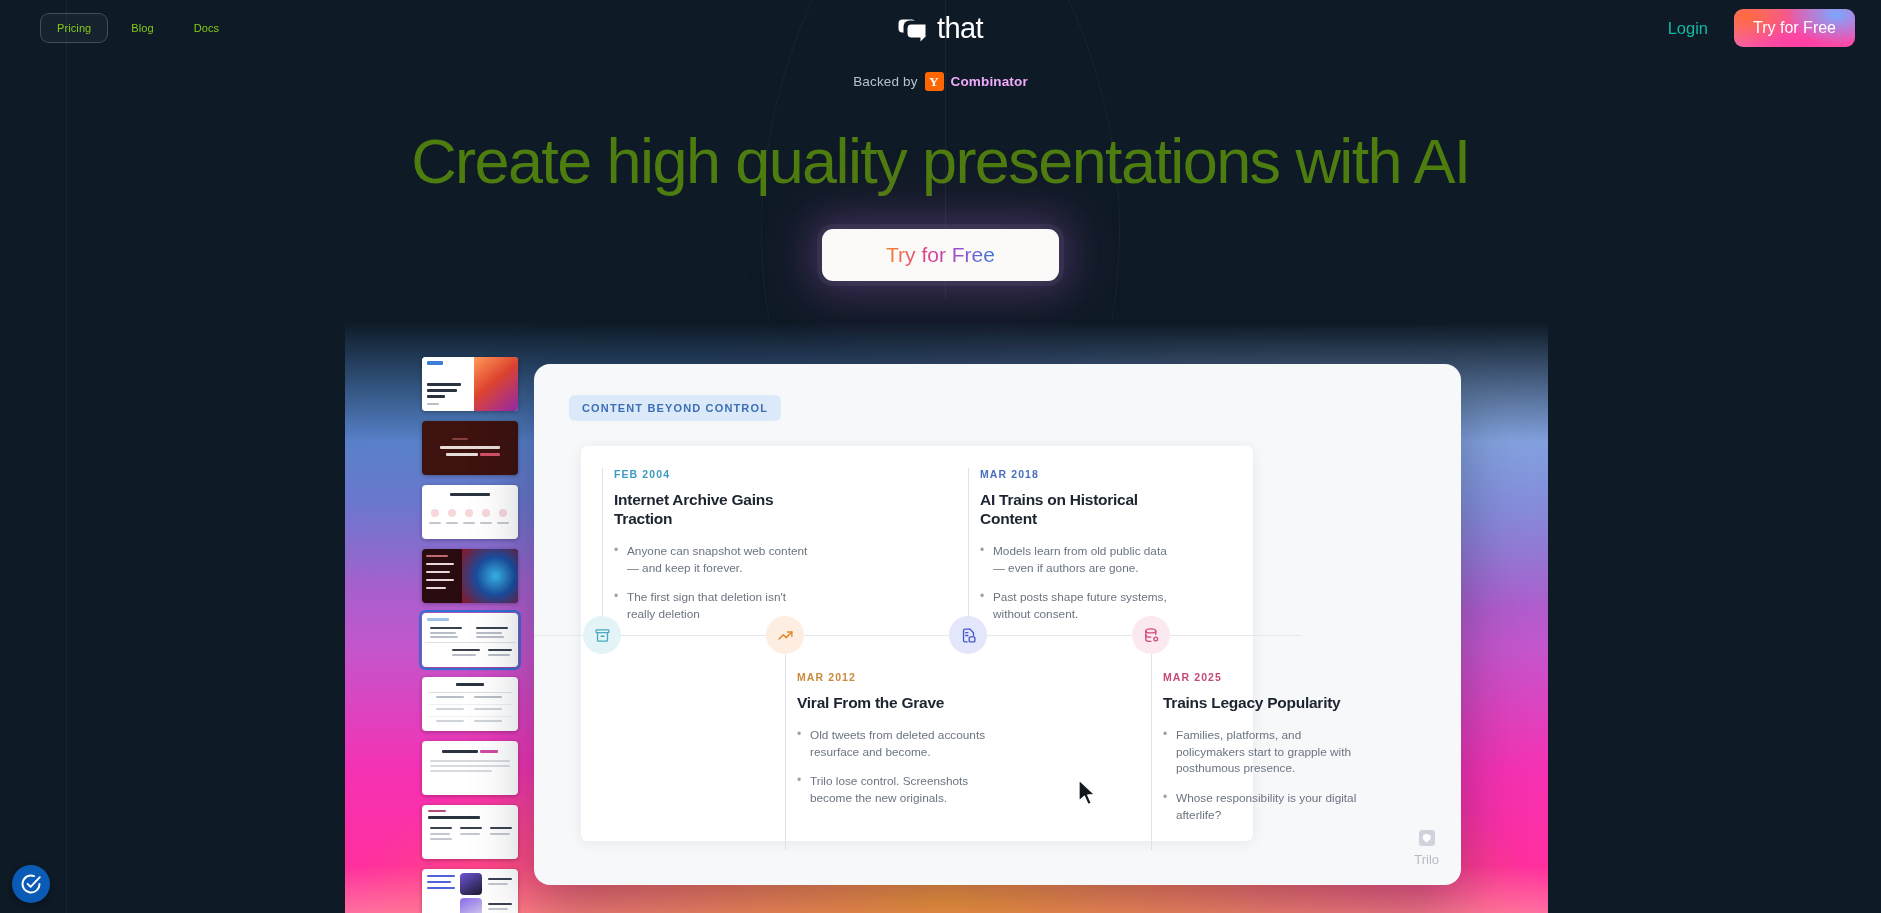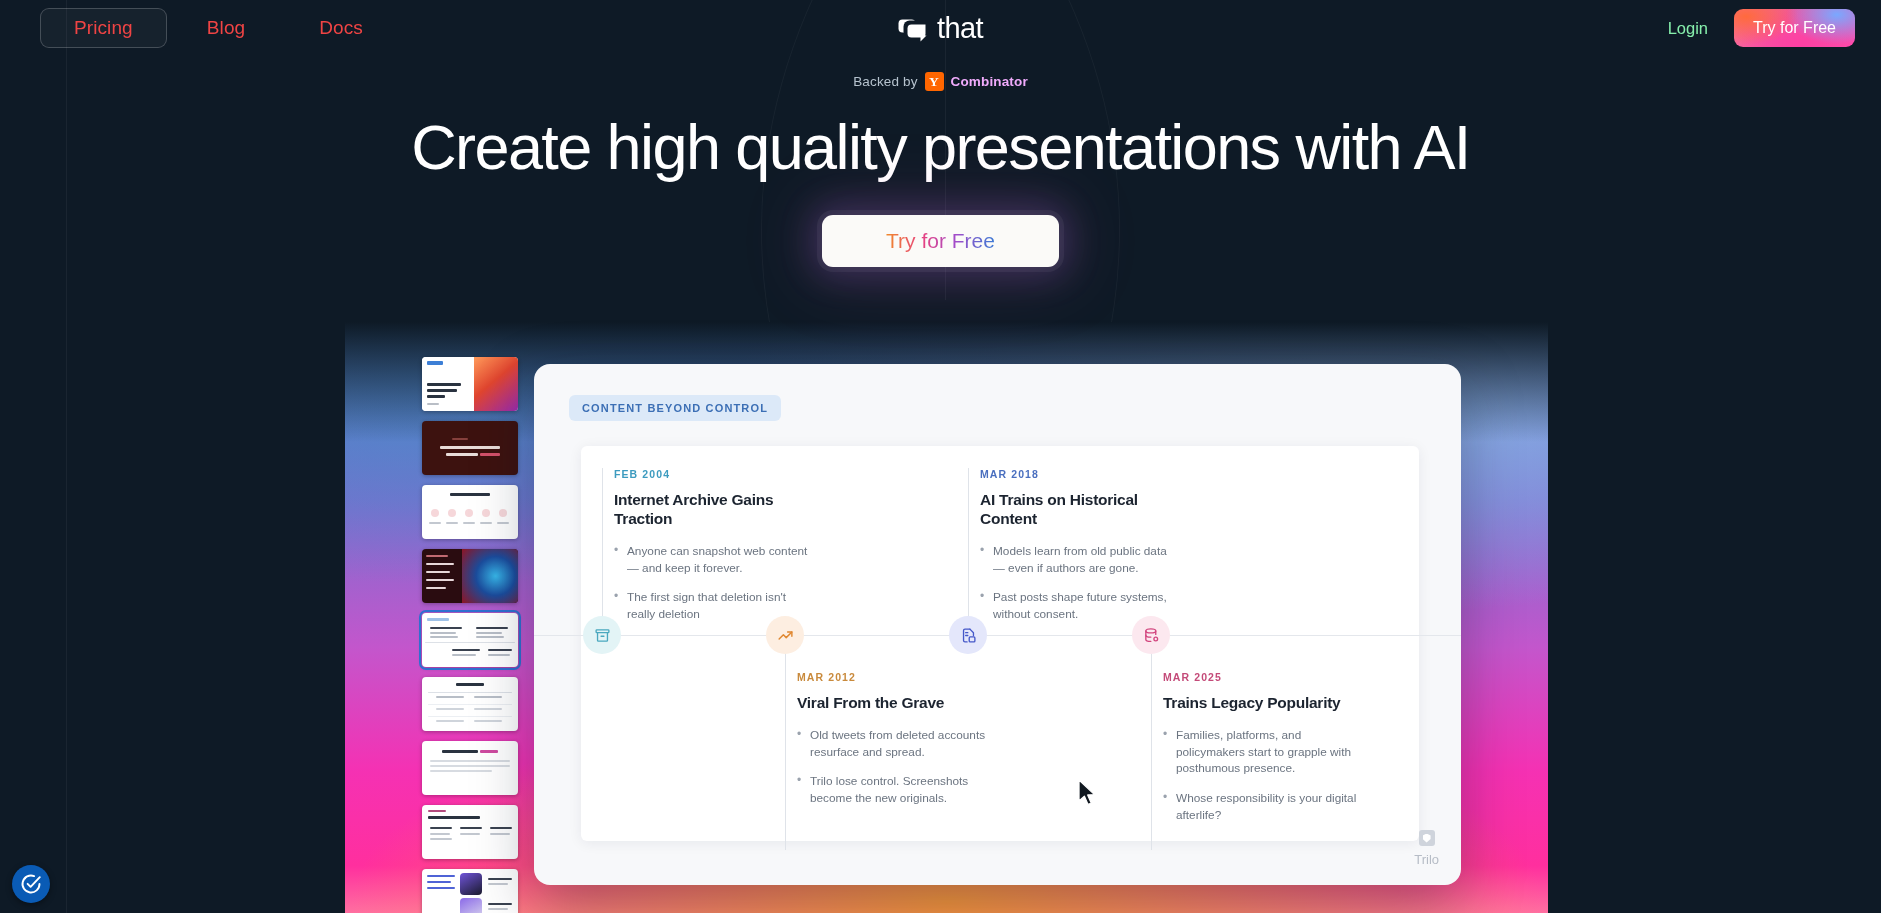--- a/index.html
+++ b/index.html
@@ -35,22 +35,22 @@
   .bg-vline.v2 { left: 945px; height: 300px; bottom:auto; }
 
   
   .nav {
     position: absolute; left: 0; top: 0; right: 0; height: 56px;
     display: flex; align-items: center;
     z-index: 40;
   }
   .nav-left { display: flex; align-items: center; gap: 6px; margin-left: 40px; }
   .nav-link {
-    color: #ef4444; font-size: 19px; letter-spacing: .1px;
-    padding: 8px 33px; border-radius: 9px; cursor: pointer;
+    color: #84cc16; font-size: 11px; letter-spacing: .1px;
+    padding: 8px 16px; border-radius: 9px; cursor: pointer;
     background: transparent; border: 1px solid transparent;
     white-space: nowrap;
   }
   .nav-link.active {
     border-color: rgba(255,255,255,0.20);
     background: rgba(255,255,255,0.035);
   }
   .brand {
     position: absolute; left: 50%; top: 50%;
     transform: translate(-50%,-50%);
@@ -70,21 +70,21 @@
     position: absolute; left: 22px; top: 18px; width: 0; height: 0;
     border-left: 6px solid #fff; border-bottom: 6px solid transparent;
   }
   .brand-name {
     color: #ffffff; font-size: 29px; font-weight: 400; letter-spacing: -0.6px;
   }
   .nav-right {
     position: absolute; right: 26px; top: 50%; transform: translateY(-50%);
     display: flex; align-items: center; gap: 16px;
   }
-  .login-link { color: #86efac; font-size: 16.5px; cursor: pointer; padding: 6px 10px; }
+  .login-link { color: #14b8a6; font-size: 16.5px; cursor: pointer; padding: 6px 10px; }
   .btn-try-nav {
     border: none; cursor: pointer;
     padding: 10px 19px; border-radius: 9px;
     color: #ffffff; font-size: 16px; font-weight: 500;
     font-family: "Liberation Sans", sans-serif;
     background:
       radial-gradient(ellipse 70% 120% at 10% 20%,  #ff6a3d 0%, rgba(255,106,61,0) 62%),
       radial-gradient(ellipse 70% 130% at 85% 15%,  #7aa8ff 0%, rgba(122,168,255,0) 60%),
       radial-gradient(ellipse 90% 140% at 55% 95%,  #ff3fa4 0%, rgba(255,63,164,0) 70%),
       linear-gradient(100deg, #f7709a 0%, #f0569f 45%, #ff4fb0 100%);
@@ -96,22 +96,22 @@
     display: inline-flex; align-items: center; gap: 7px;
     font-size: 13.5px; color: #b6c3ce; letter-spacing: .15px;
   }
   .yc-badge {
     width: 19px; height: 19px; border-radius: 3px; background: #ff6600;
     color: #fff; font-size: 13.5px; font-weight: 700; line-height: 19px;
     text-align: center; font-family: "Liberation Serif", serif;
   }
   .backed-name { color: #f0abfc; font-weight: 700; font-size: 13.5px; }
   .headline {
-    margin-top: 22px;
-    color: #ffffff;
+    margin-top: 36px;
+    color: #4d7c0f;
     font-size: 63px; font-weight: 400; letter-spacing: -1.6px; line-height: 1.08;
   }
   .cta-wrap { margin-top: 34px; display: flex; justify-content: center; }
   .btn-try-hero {
     position: relative; cursor: pointer; border: none;
     width: 237px; height: 52px; border-radius: 11px;
     background: #fbfaf8;
     font-size: 21px; font-weight: 500;
     font-family: "Liberation Sans", sans-serif;
     box-shadow:
@@ -166,21 +166,21 @@
     box-shadow: 0 22px 60px rgba(10,20,40,.34);
     overflow: hidden;
   }
   .chip {
     position: absolute; left: 35px; top: 31px;
     background: #dce9f8; color: #3c6fb5;
     font-size: 11px; font-weight: 700; letter-spacing: 1.15px;
     padding: 7px 13px; border-radius: 6px;
   }
   .board {
-    position: absolute; left: 47px; top: 82px; width: 838px; height: 395px;
+    position: absolute; left: 47px; top: 82px; width: 672px; height: 395px;
     background: #ffffff; border-radius: 6px;
     box-shadow: 0 2px 14px rgba(20,30,60,.07);
   }
   .axis {
     position: absolute; left: -48px; right: -48px; top: 189px; height: 1px;
     background: #e4e7ec;
   }
   .tl-col {
     position: absolute; width: 196px;
   }
@@ -408,21 +408,21 @@
             <li>Anyone can snapshot web content — and keep it forever.</li>
             <li>The first sign that deletion isn't really deletion</li>
           </ul>
         </div>
 
         <div class="tl-col" style="left:216px; top:225px;">
           <div class="stem" style="left:-12px; top:-36px; height:215px;"></div>
           <div class="tl-date" style="color:#c98a3c">MAR 2012</div>
           <div class="tl-title">Viral From the Grave</div>
           <ul class="tl-bullets">
-            <li>Old tweets from deleted accounts resurface and spread.</li>
+            <li>Old tweets from deleted accounts resurface and become.</li>
             <li>Trilo lose control. Screenshots become the new originals.</li>
           </ul>
         </div>
 
         <div class="tl-col" style="left:399px; top:22px;">
           <div class="stem" style="left:-12px; top:0; height:180px;"></div>
           <div class="tl-date" style="color:#4a6fbf">MAR 2018</div>
           <div class="tl-title">AI Trains on Historical Content</div>
           <ul class="tl-bullets">
             <li>Models learn from old public data — even if authors are gone.</li>

